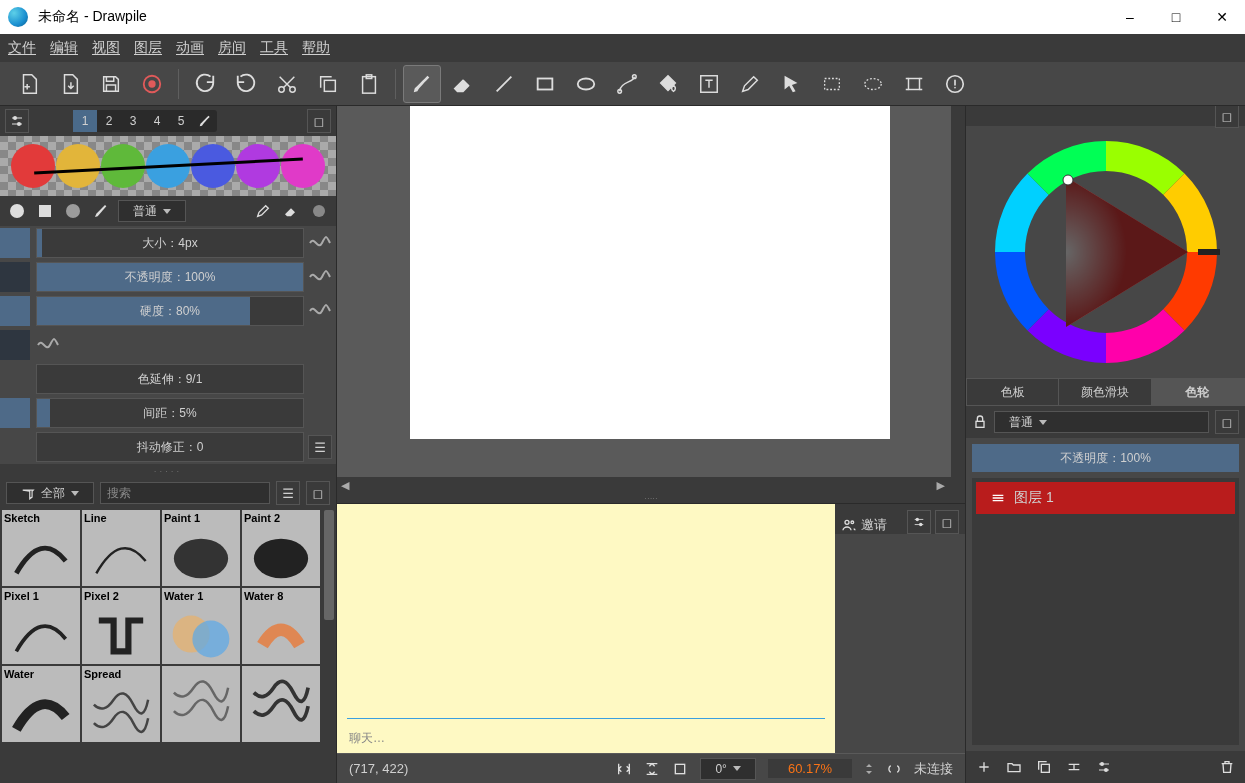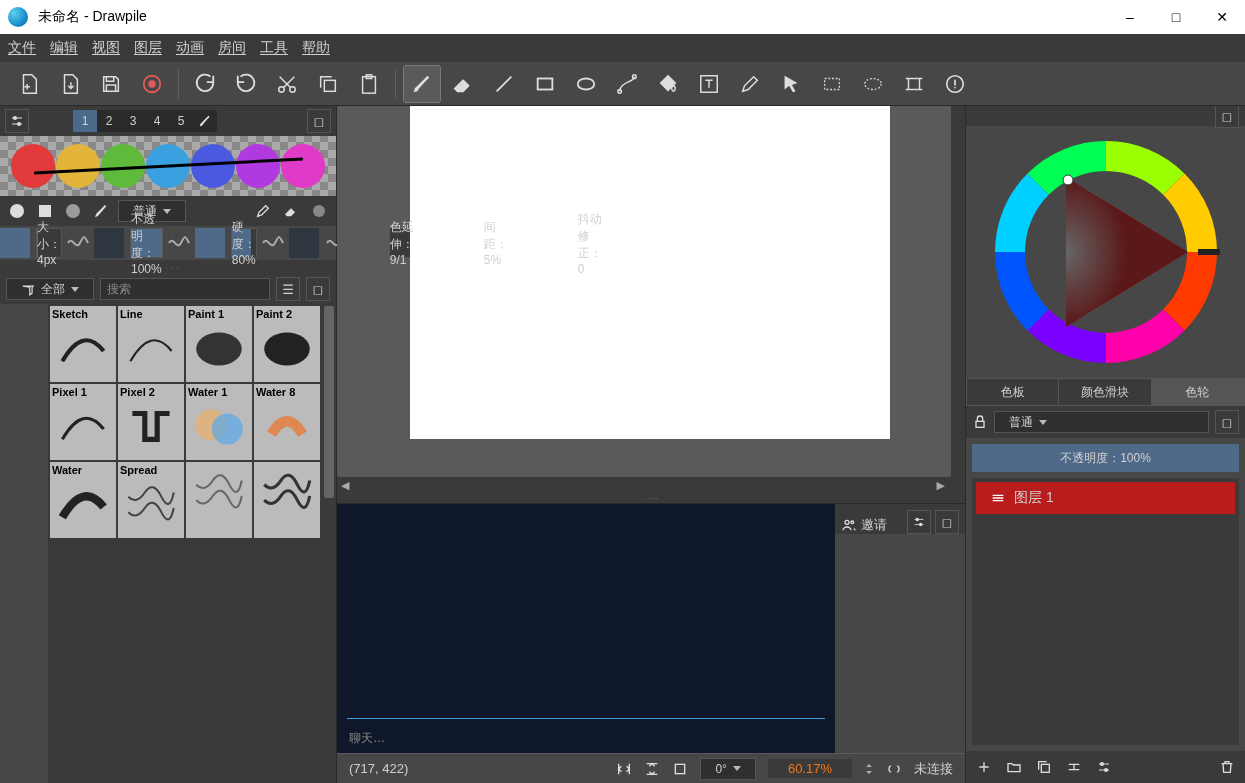--- a/index.html
+++ b/index.html
@@ -23,63 +23,63 @@
 .slot-tabs { display: flex; align-items: center; background: #2a2a2a; border-radius: 3px; margin-left: 40px; }
 .slot-tabs .slot { width: 24px; height: 22px; display: flex; align-items: center; justify-content: center; font-size: 12px; }
 .slot.active { background: #4a6a8a; }
 .preview { height: 60px; background: repeating-conic-gradient(#888 0% 25%, #aaa 0% 50%) 50%/16px 16px; position: relative; display: flex; align-items: center; justify-content: space-around; padding: 0 10px; }
 .dot { width: 44px; height: 44px; border-radius: 50%; }
 .brushstroke { position: absolute; top: 50%; left: 10%; right: 10%; height: 3px; background: #000; transform: translateY(-50%) rotate(-3deg); }
 .modestrip { height: 30px; background: #3a3a3a; display: flex; align-items: center; padding: 0 6px; gap: 6px; }
 .modestrip .ic { width: 22px; height: 22px; display: flex; align-items: center; justify-content: center; }
 .dropdown { background: #2f2f2f; border: 1px solid #555; height: 22px; padding: 0 14px; display: flex; align-items: center; gap: 6px; font-size: 12px; flex: 0 0 auto; }
 .dropdown .tri { width: 0; height: 0; border-left: 4px solid transparent; border-right: 4px solid transparent; border-top: 5px solid #bbb; }
-.sliders { display: flex; }
+.sliders { display: flex; flex-direction: column; }
 .srow { height: 34px; display: flex; align-items: center; gap: 4px; padding-right: 4px; }
 .sswatch { width: 30px; height: 30px; background: #2e3640; margin-right: 2px; }
 .sswatch.filled { background: #4e6a88; }
 .sbar { flex: 1; height: 30px; background: #3a3a3a; position: relative; display: flex; align-items: center; justify-content: center; border: 1px solid #555; font-size: 12px; }
 .sbar .fill { position: absolute; left: 0; top: 0; bottom: 0; background: #4e6a88; }
 .sbar .lbl { position: relative; z-index: 1; }
 .wave { width: 24px; height: 24px; }
 .dockhead { height: 14px; background: #3a3a3a; display: flex; align-items: center; justify-content: center; }
 .dockhead::before { content: "·····"; color: #777; letter-spacing: 3px; font-size: 8px; }
 .presethead { height: 30px; background: #3a3a3a; display: flex; align-items: center; padding: 0 6px; gap: 6px; }
 .search { flex: 1; background: #2f2f2f; border: 1px solid #555; height: 22px; padding: 0 6px; font-size: 12px; color: #888; display: flex; align-items: center; }
-.presets { flex: 1; display: flex; overflow: hidden; padding-left: 48px; }
+.presets { flex: 1; display: flex; overflow: hidden; }
 .pgrid { flex: 1; display: grid; grid-template-columns: repeat(4, 1fr); grid-auto-rows: 76px; gap: 2px; padding: 2px; background: #3a3a3a; overflow: hidden; }
 .pcell { background: #bbb; color: #000; font-size: 11px; padding: 2px; font-family: "Comic Sans MS", cursive; font-weight: bold; display: flex; flex-direction: column; }
 .pcell .thumb { flex: 1; }
 .pscroll { width: 14px; background: #3a3a3a; position: relative; }
 .pscroll::before { content: ""; position: absolute; left: 2px; right: 2px; top: 2px; height: 40%; background: #666; border-radius: 2px; }
 .center { flex: 1; display: flex; flex-direction: column; background: #5a5a5a; }
 .canvwrap { flex: 1; display: flex; position: relative; }
 .canvas { background: #fff; position: absolute; left: 73px; top: 0; width: 480px; height: 333px; }
 .hruler { height: 16px; background: #3a3a3a; position: relative; }
 .hruler .arrow { position: absolute; top: 2px; font-size: 11px; color: #aaa; }
 .chatpanel { height: 250px; display: flex; border-top: 1px solid #2a2a2a; }
 .vscroll { width: 14px; background: #3a3a3a; }
-.chatmain { flex: 1; display: flex; flex-direction: column; background: #0f172a; }
+.chatmain { flex: 1; display: flex; flex-direction: column; background: #fef9c3; }
 .chatdock { height: 10px; background: #3a3a3a; display: flex; align-items: center; justify-content: center; }
 .chatdock::before { content: "·····"; color: #777; font-size: 8px; }
 .chatbody { flex: 1; position: relative; }
 .chatline { position: absolute; left: 10px; right: 10px; bottom: 4px; height: 1px; background: #3aa0e0; }
 .chatinput { height: 30px; padding: 0 12px; display: flex; align-items: center; color: #888; font-size: 12px; }
 .userpanel { width: 130px; background: #474747; display: flex; flex-direction: column; }
 .userhead { height: 30px; background: #3a3a3a; display: flex; align-items: flex-end; padding: 0 6px; gap: 6px; justify-content: space-between; }
 .statusbar { height: 30px; background: #474747; display: flex; align-items: center; padding: 0 12px; gap: 12px; font-size: 13px; border-top: 1px solid #5a5a5a; }
 .statusbar .sp { flex: 0 0 auto; }
 .zoom { background: #3a3a3a; padding: 2px 20px; color: #f97316; }
 .rpanel { width: 280px; background: #474747; display: flex; flex-direction: column; border-left: 1px solid #2a2a2a; }
 .colordock { height: 300px; display: flex; flex-direction: column; }
 .colorhead { height: 20px; background: #3a3a3a; display: flex; align-items: center; justify-content: flex-end; padding-right: 6px; }
 .wheel { flex: 1; display: flex; align-items: center; justify-content: center; }
 .colortabs { height: 28px; display: flex; background: #3a3a3a; border: 1px solid #555; }
 .ctab { flex: 1; display: flex; align-items: center; justify-content: center; font-size: 12px; border-right: 1px solid #555; }
-.ctab.active { background: #555; }
+.ctab.active { background: #555; font-weight: bold; }
 .layerdock { flex: 1; display: flex; flex-direction: column; }
 .layerhead { height: 32px; background: #3a3a3a; display: flex; align-items: center; padding: 0 6px; gap: 6px; }
 .layerop { height: 28px; background: #4e6a88; display: flex; align-items: center; justify-content: center; font-size: 12px; margin: 6px 6px 0; }
 .layerlist { flex: 1; background: #3a3a3a; margin: 6px; padding: 4px; }
 .layeritem { height: 32px; background: #b91c1c; display: flex; align-items: center; padding: 0 14px; gap: 8px; font-size: 14px; }
 .layerbar { height: 32px; background: #3a3a3a; display: flex; align-items: center; padding: 0 6px; gap: 4px; justify-content: space-between; }
 .lbgroup { display: flex; gap: 6px; }
 .lbtn { width: 24px; height: 24px; display: flex; align-items: center; justify-content: center; }
 .smallbtn { width: 24px; height: 24px; background: #3a3a3a; border: 1px solid #555; display: flex; align-items: center; justify-content: center; }
 </style>

